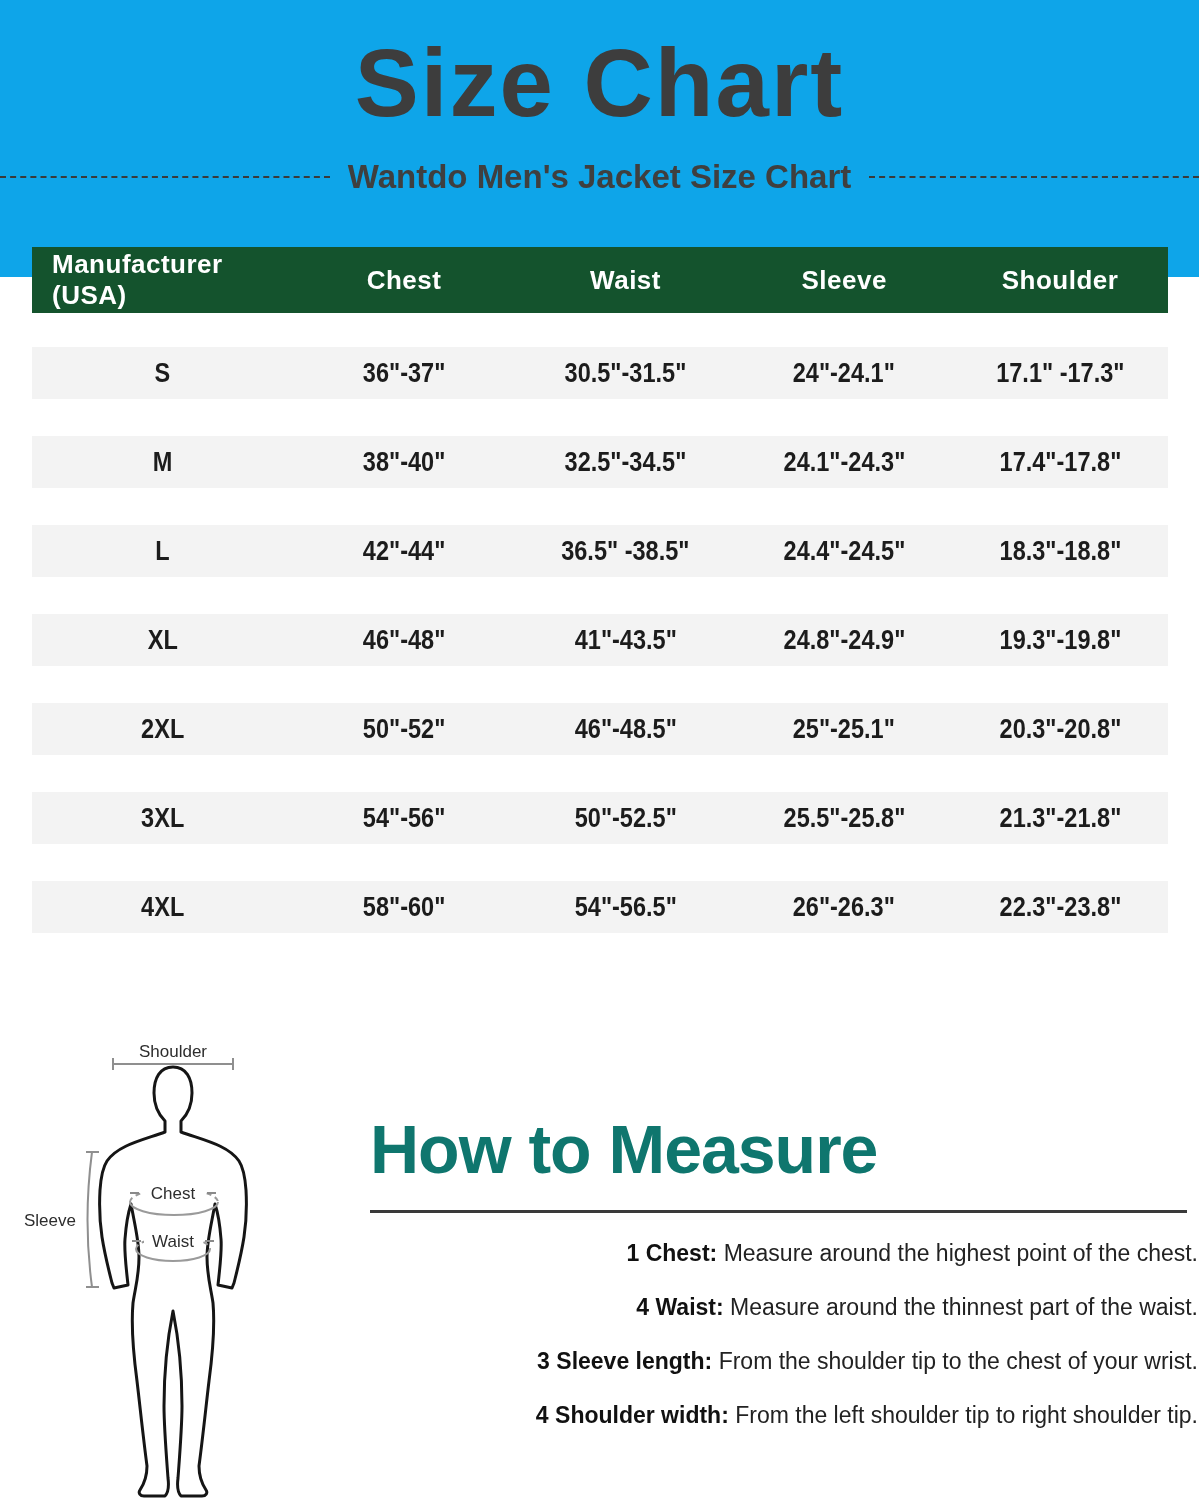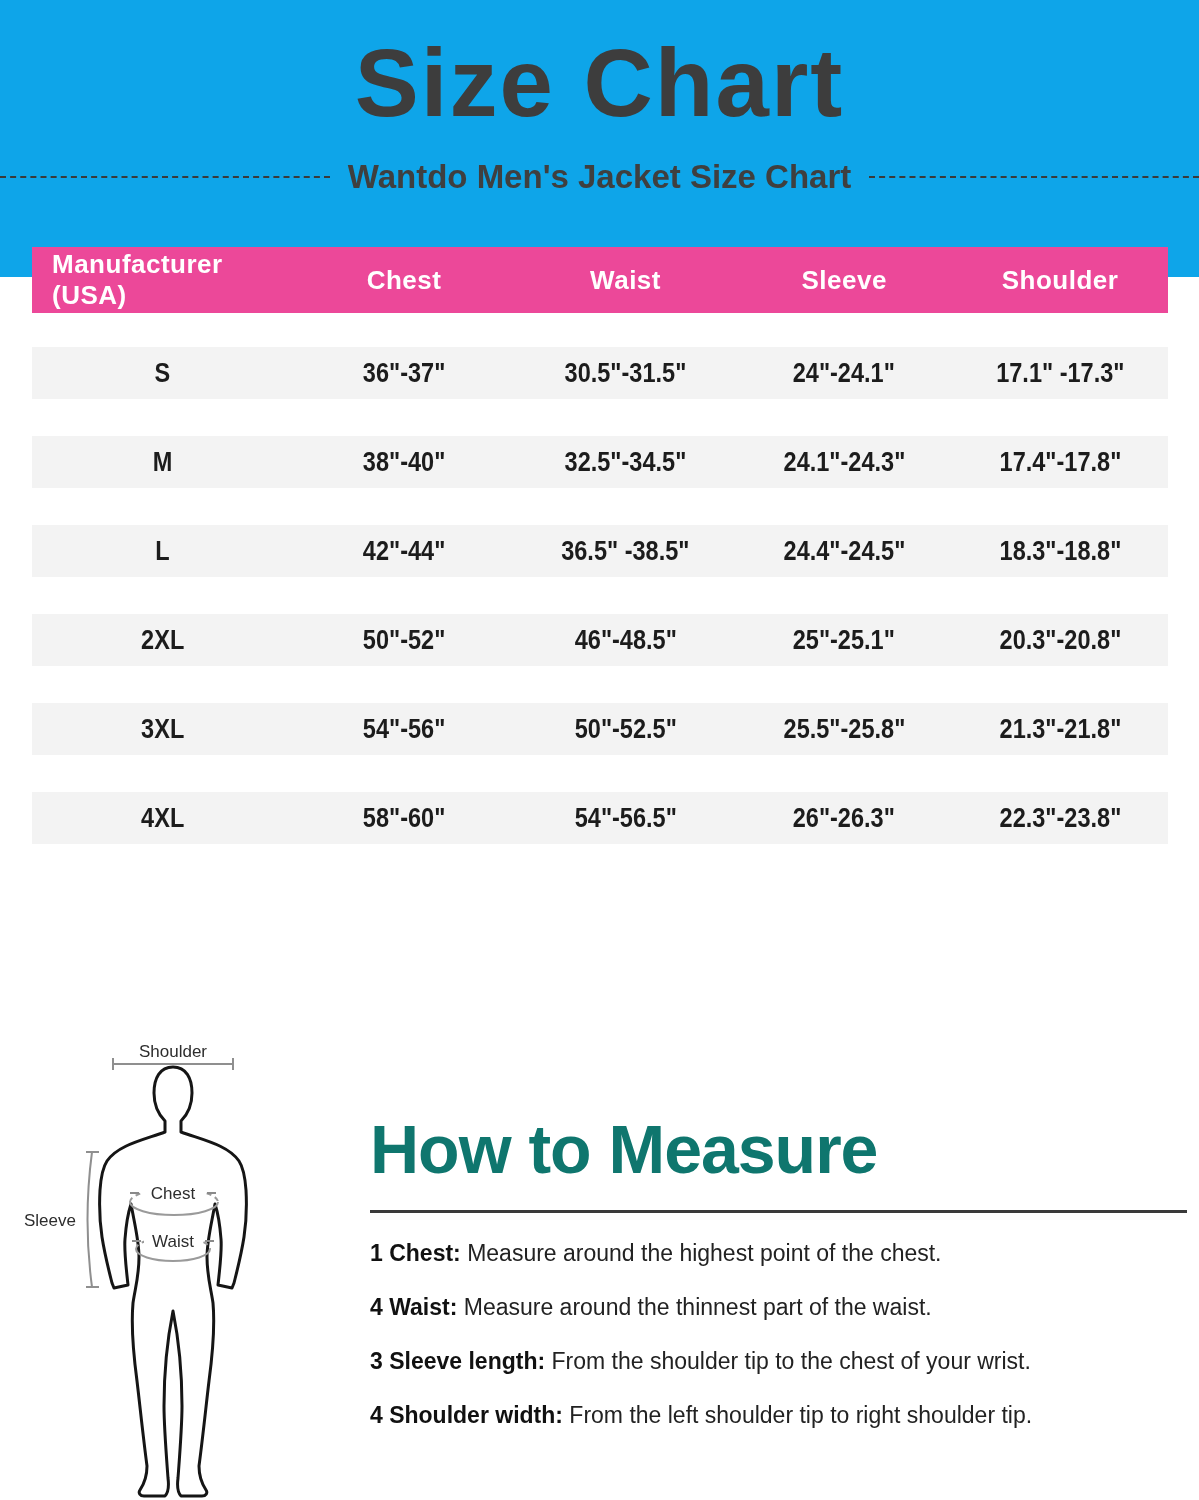--- a/index.html
+++ b/index.html
@@ -26,21 +26,21 @@
   }
   .dash { flex:1; height:0; border-top:2px dashed #3a3a3a; }
   .subtitle-row h2 {
     font-size:33px; font-weight:600; color:#3f3f3f; white-space:nowrap;
   }
 
   
   .size-table { position:absolute; left:32px; top:247px; width:1136px; }
   .trow { display:flex; width:100%; align-items:center; }
   .thead {
-    height:66px; background:#ec4899; color:#ffffff;
+    height:66px; background:#14532d; color:#ffffff;
   }
   .thead .cell { font-size:26px; font-weight:700; letter-spacing:0.5px; }
   .cell { text-align:center; }
   .c1 { width:23%; }
   .c2, .c3 { width:19.5%; }
   .c4, .c5 { width:19%; }
   .thead .c1 { text-align:left; padding-left:20px; }
   .tbody { margin-top:34px; display:flex; flex-direction:column; gap:37px; }
   .tbody .trow { height:52px; background:#f3f3f3; }
   .tbody .cell span {
@@ -53,21 +53,21 @@
   .fig-label { font-size:17px; font-weight:500; fill:#2d2d2d; }
 
   
   .how-to { position:absolute; left:370px; top:1115px; width:820px; }
   .how-to h2 {
     font-size:68px; font-weight:700; letter-spacing:-1px; color:#0f766e;
     line-height:1;
   }
   .rule { position:absolute; left:0; top:95px; width:817px; height:0;
     border-top:3px solid #3a3a3a; }
-  .items { position:absolute; left:0; top:127px; list-style:none; width:820px; }
+  .items { position:absolute; left:8px; top:127px; list-style:none; width:820px;text-align:right; }
   .items li {
     font-size:23px; color:#222222; line-height:23px; margin-bottom:31px;
     white-space:nowrap;
   }
   .items li b { font-weight:700; color:#111111; }
 </style>
 </head>
 <body>
 
 <div class="page">
@@ -104,20 +104,27 @@
         <div class="cell c3"><span>32.5"-34.5"</span></div>
         <div class="cell c4"><span>24.1"-24.3"</span></div>
         <div class="cell c5"><span>17.4"-17.8"</span></div>
       </div>
         <div class="trow">
         <div class="cell c1"><span>L</span></div>
         <div class="cell c2"><span>42"-44"</span></div>
         <div class="cell c3"><span>36.5" -38.5"</span></div>
         <div class="cell c4"><span>24.4"-24.5"</span></div>
         <div class="cell c5"><span>18.3"-18.8"</span></div>
+      </div>
+        <div class="trow">
+        <div class="cell c1"><span>XL</span></div>
+        <div class="cell c2"><span>46"-48"</span></div>
+        <div class="cell c3"><span>41"-43.5"</span></div>
+        <div class="cell c4"><span>24.8"-24.9"</span></div>
+        <div class="cell c5"><span>19.3"-19.8"</span></div>
       </div>
         <div class="trow">
         <div class="cell c1"><span>2XL</span></div>
         <div class="cell c2"><span>50"-52"</span></div>
         <div class="cell c3"><span>46"-48.5"</span></div>
         <div class="cell c4"><span>25"-25.1"</span></div>
         <div class="cell c5"><span>20.3"-20.8"</span></div>
       </div>
         <div class="trow">
         <div class="cell c1"><span>3XL</span></div>

